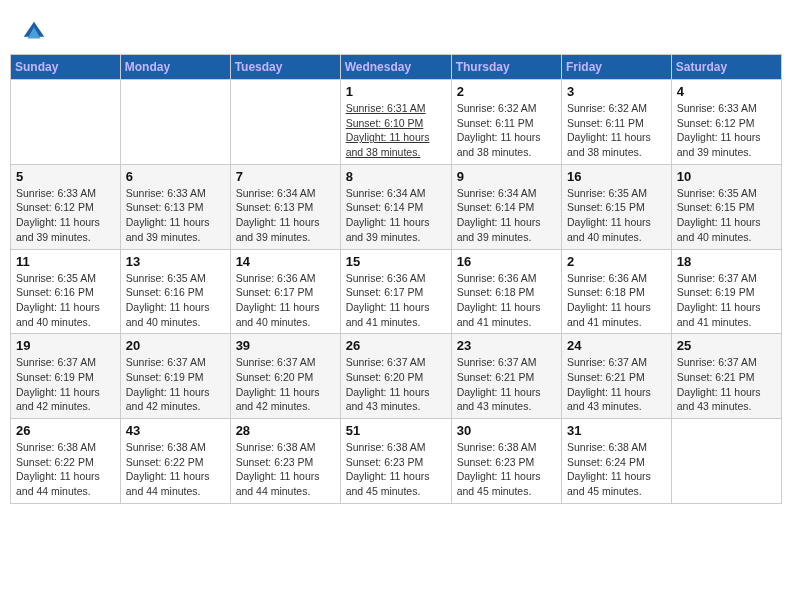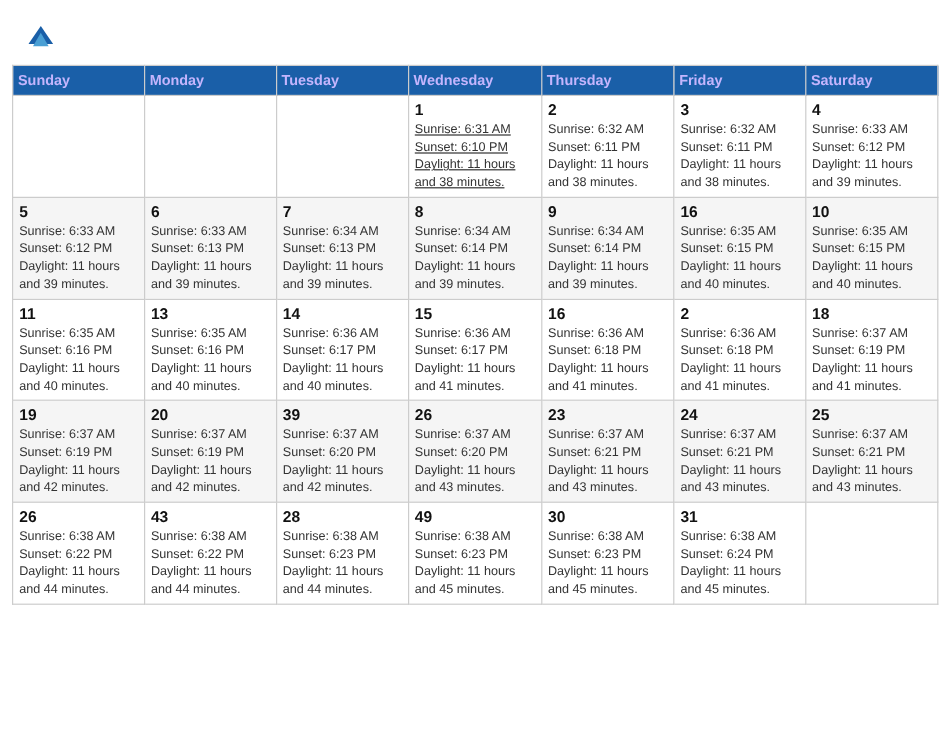--- a/index.html
+++ b/index.html
@@ -329,21 +329,21 @@
 and 44 minutes.</div>
         </td>
         <td>
           <div class="day-number">28</div>
           <div class="day-info" style="white-space: pre-line;">Sunrise: 6:38 AM
 Sunset: 6:23 PM
 Daylight: 11 hours
 and 44 minutes.</div>
         </td>
         <td>
-          <div class="day-number">49</div>
+          <div class="day-number">51</div>
           <div class="day-info" style="white-space: pre-line;">Sunrise: 6:38 AM
 Sunset: 6:23 PM
 Daylight: 11 hours
 and 45 minutes.</div>
         </td>
         <td>
           <div class="day-number">30</div>
           <div class="day-info" style="white-space: pre-line;">Sunrise: 6:38 AM
 Sunset: 6:23 PM
 Daylight: 11 hours

